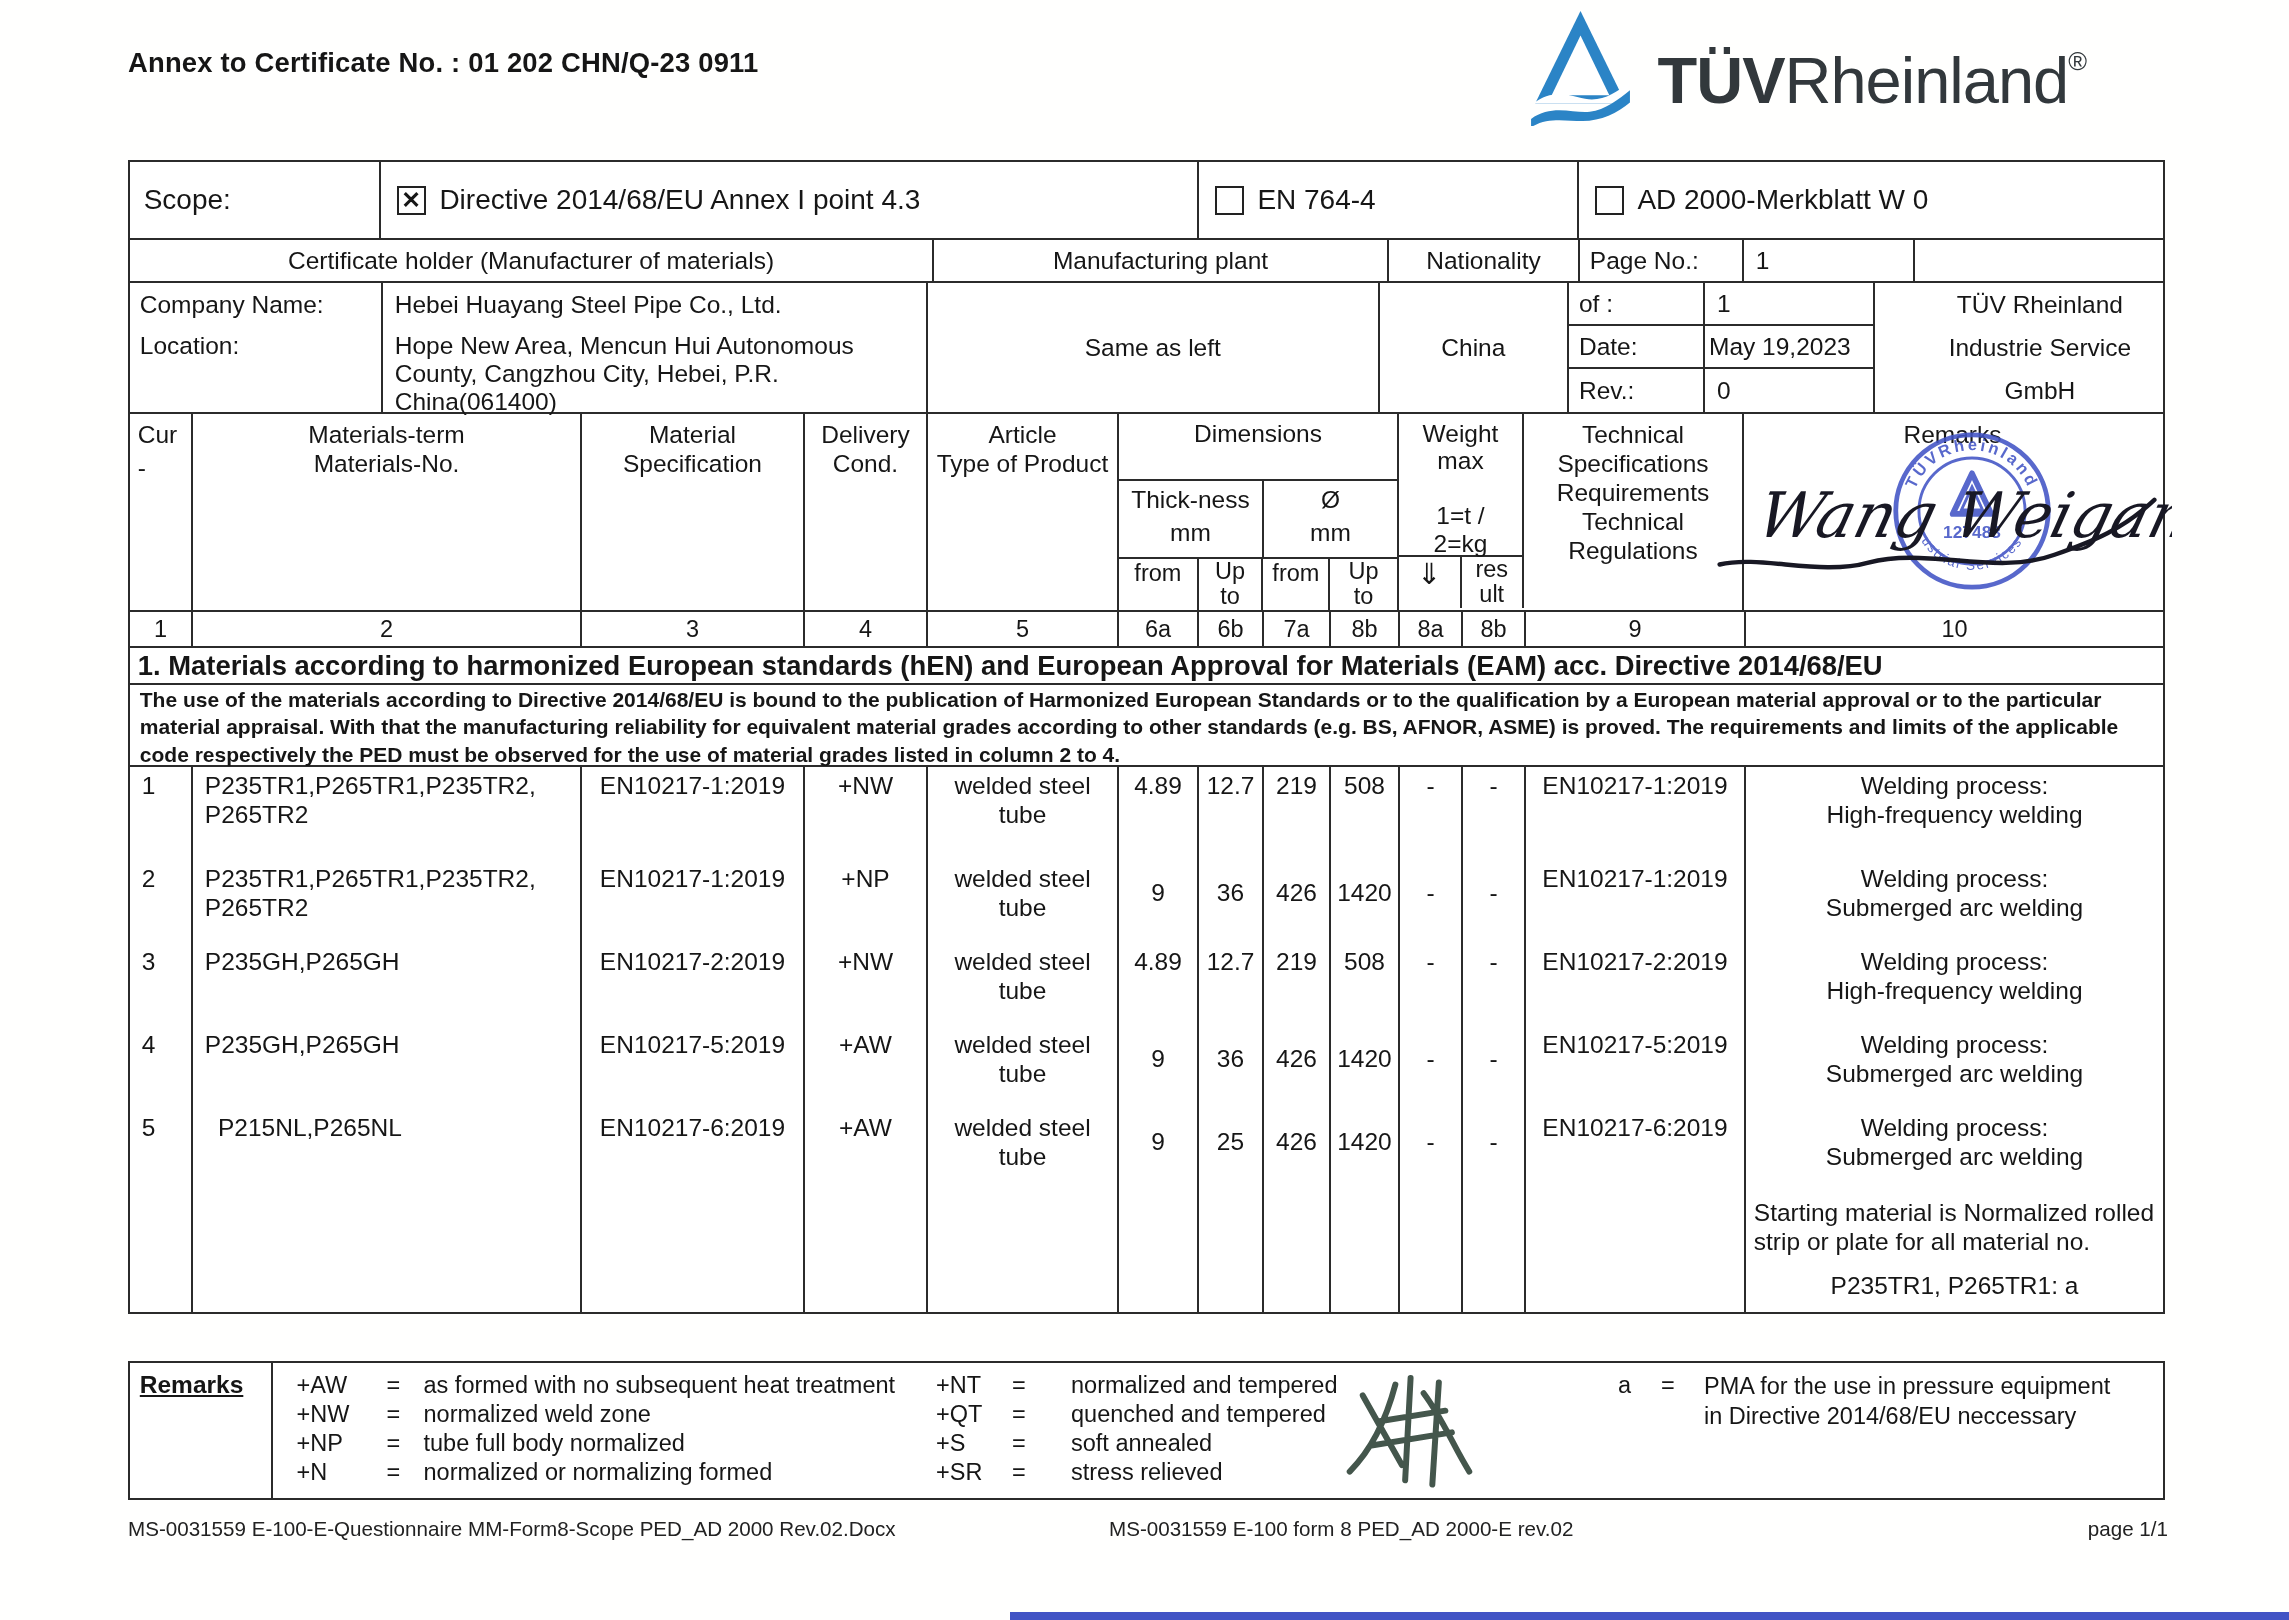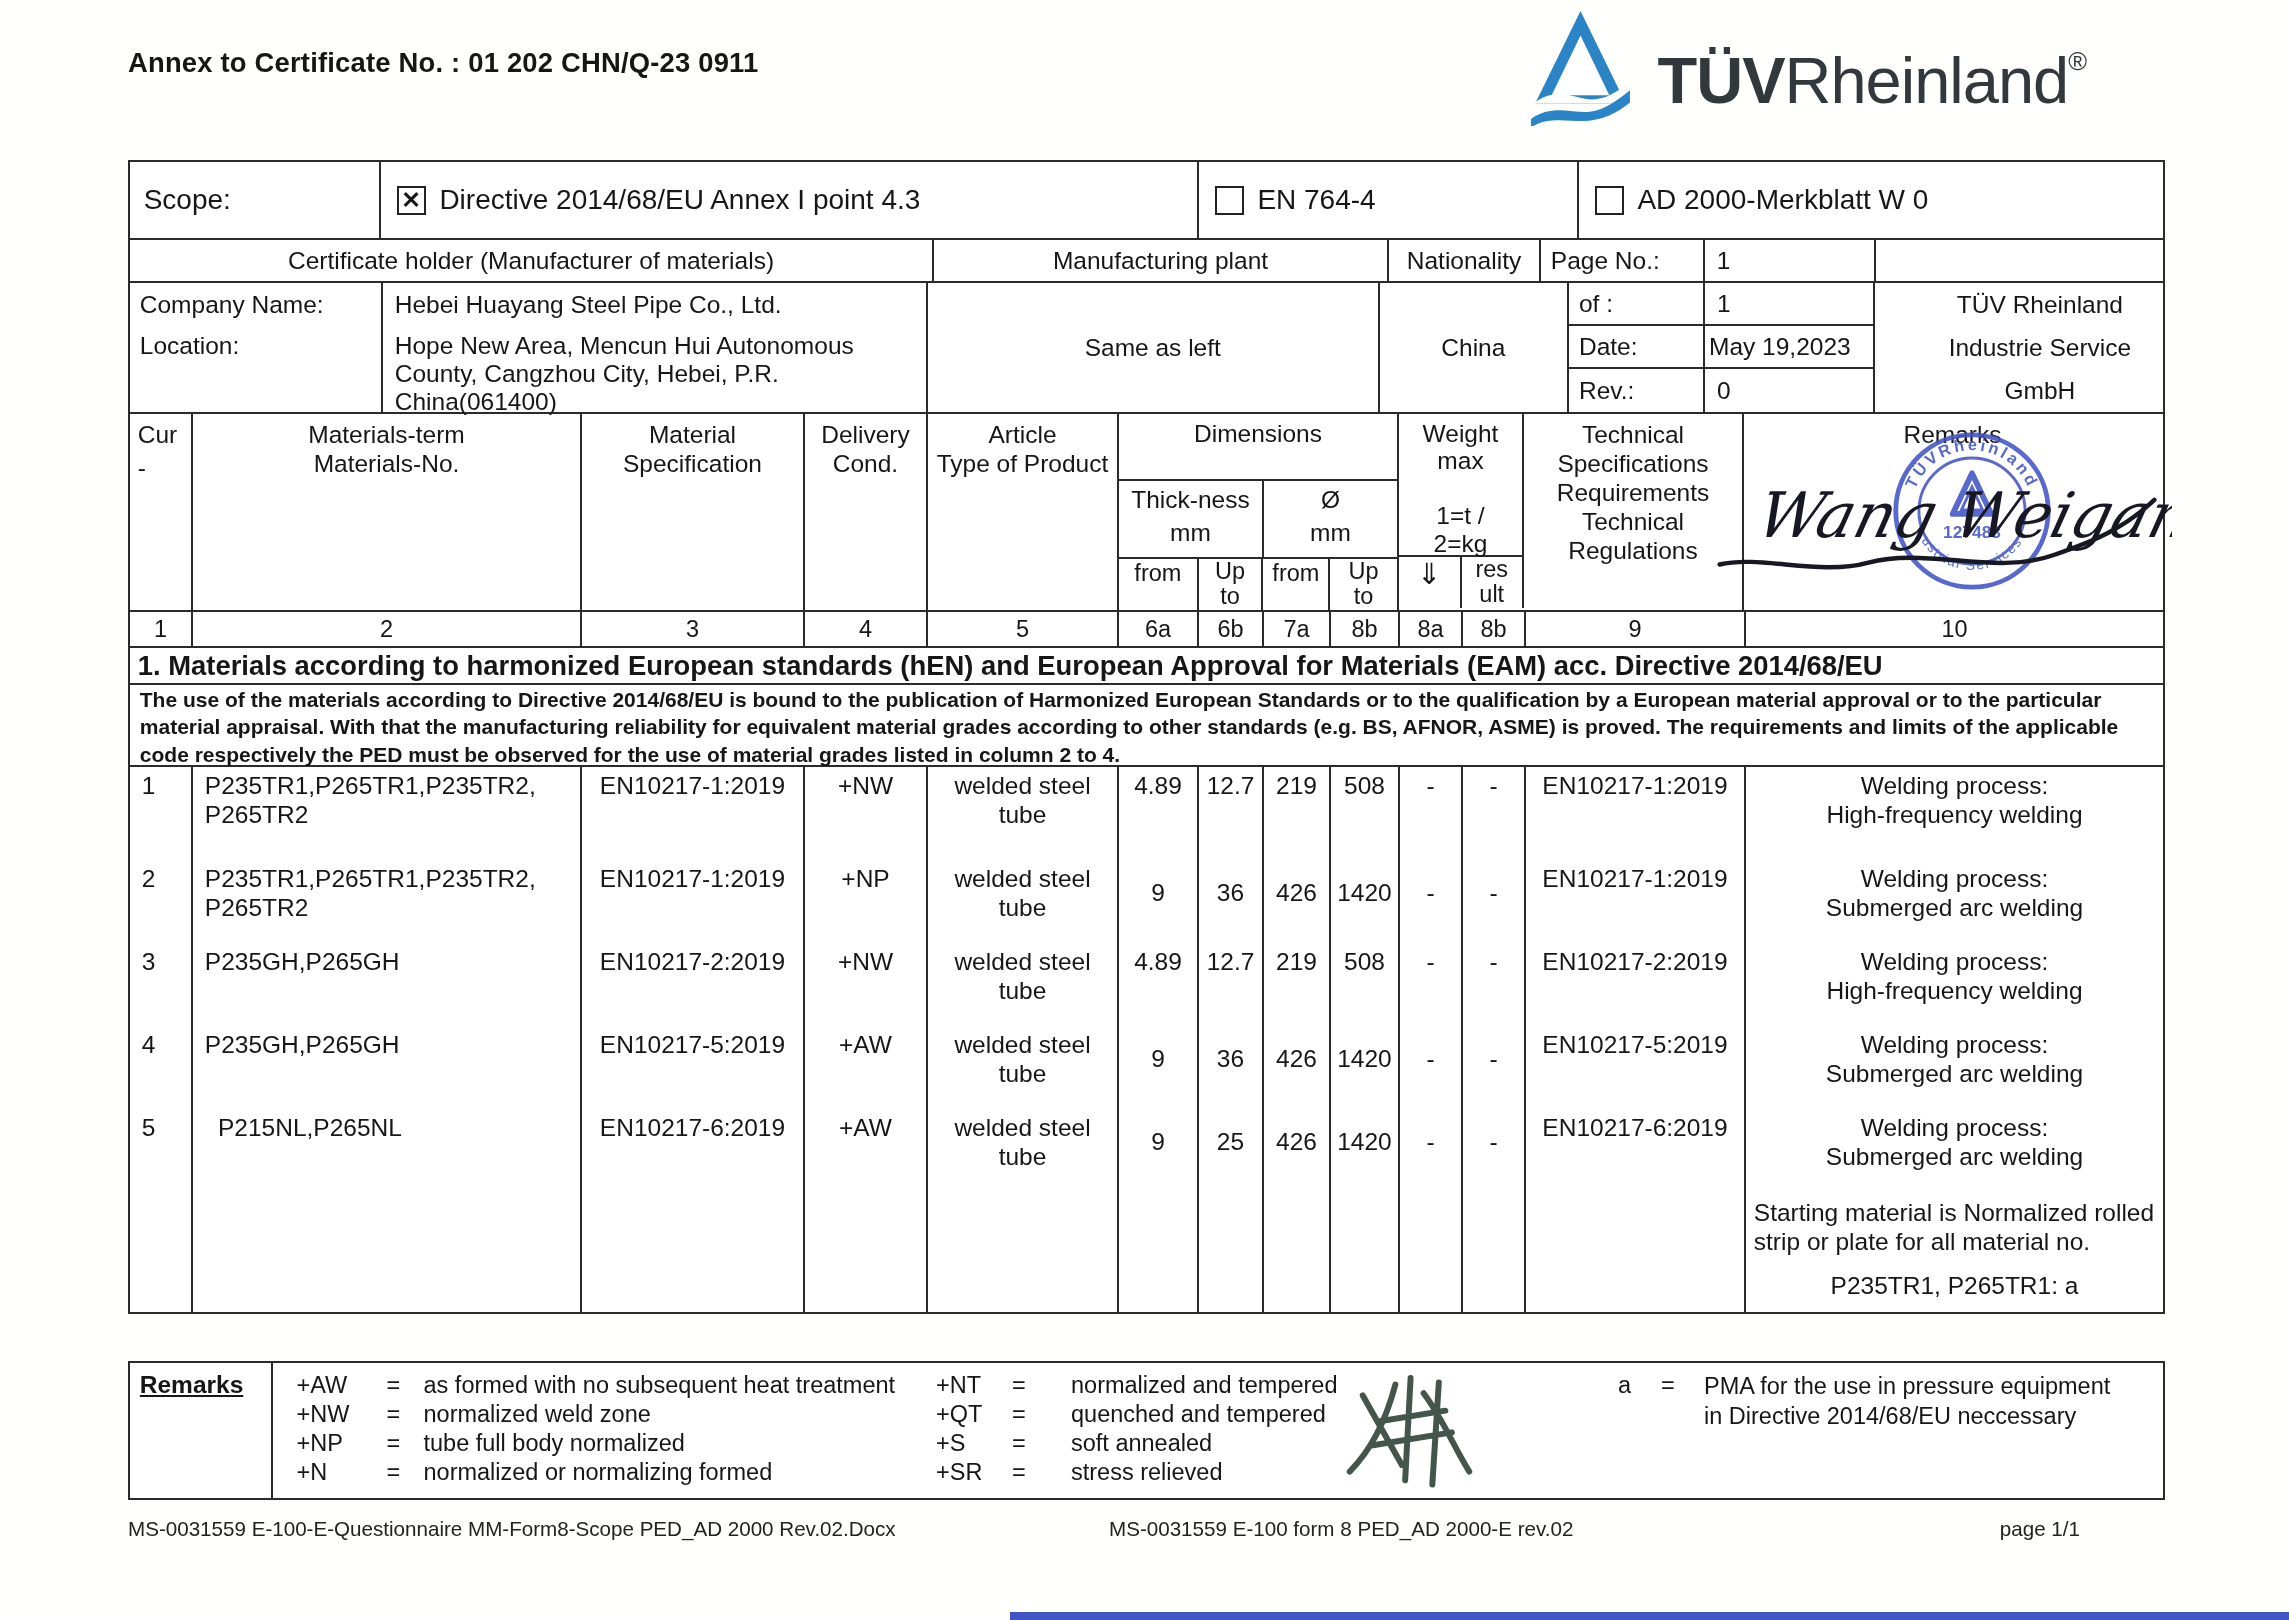--- a/index.html
+++ b/index.html
@@ -106,21 +106,21 @@
       </div>
       <div class="cell" style="width:581px;padding-left:15.7px;">
         <span class="cb"></span>
         <span class="opt-label">AD 2000-Merkblatt W 0</span>
       </div>
     </div>
 
     <div class="row hold-head bb3">
       <div class="cell br" style="width:804px;">Certificate holder (Manufacturer of materials)</div>
       <div class="cell br" style="width:455px;">Manufacturing plant</div>
-      <div class="cell br" style="width:152px;">Nationality</div>
+      <div class="cell br" style="width:191px;">Nationality</div>
       <div class="cell br" style="width:164px;justify-content:flex-start;padding-left:9.8px;">Page No.:</div>
       <div class="cell br" style="width:171px;justify-content:flex-start;padding-left:11.8px;">1</div>
       <div class="cell" style="width:247px;"></div>
     </div>
 
     <div class="row hold-body bb3">
       <div class="cell br row" style="width:804px;">
         <div class="br" style="width:253px;box-sizing:border-box;">
           <div style="height:43px;display:flex;align-items:center;padding-left:9.8px;">Company Name:</div>
           <div style="display:flex;align-items:flex-start;padding-left:9.8px;padding-top:5.9px;">Location:</div>
@@ -412,17 +412,17 @@
             <span class="eq">=</span>
             <span class="txt">PMA for the use in pressure equipment
 in Directive 2014/68/EU neccessary</span>
           </div>
       </div>
     </div>
   </div>
 
   <div class="abs footer" style="left:128px;">MS-0031559 E-100-E-Questionnaire MM-Form8-Scope PED_AD 2000 Rev.02.Docx</div>
   <div class="abs footer" style="left:1109px;">MS-0031559 E-100 form 8 PED_AD 2000-E rev.02</div>
-  <div class="abs footer" style="left:1862px;width:218px;text-align:right;">page 1/1</div>
+  <div class="abs footer" style="left:1950px;width:218px;text-align:right;">page 1/1</div>
 
   <div class="abs scan-line"></div>
 </div>
 
 
 </body></html>

